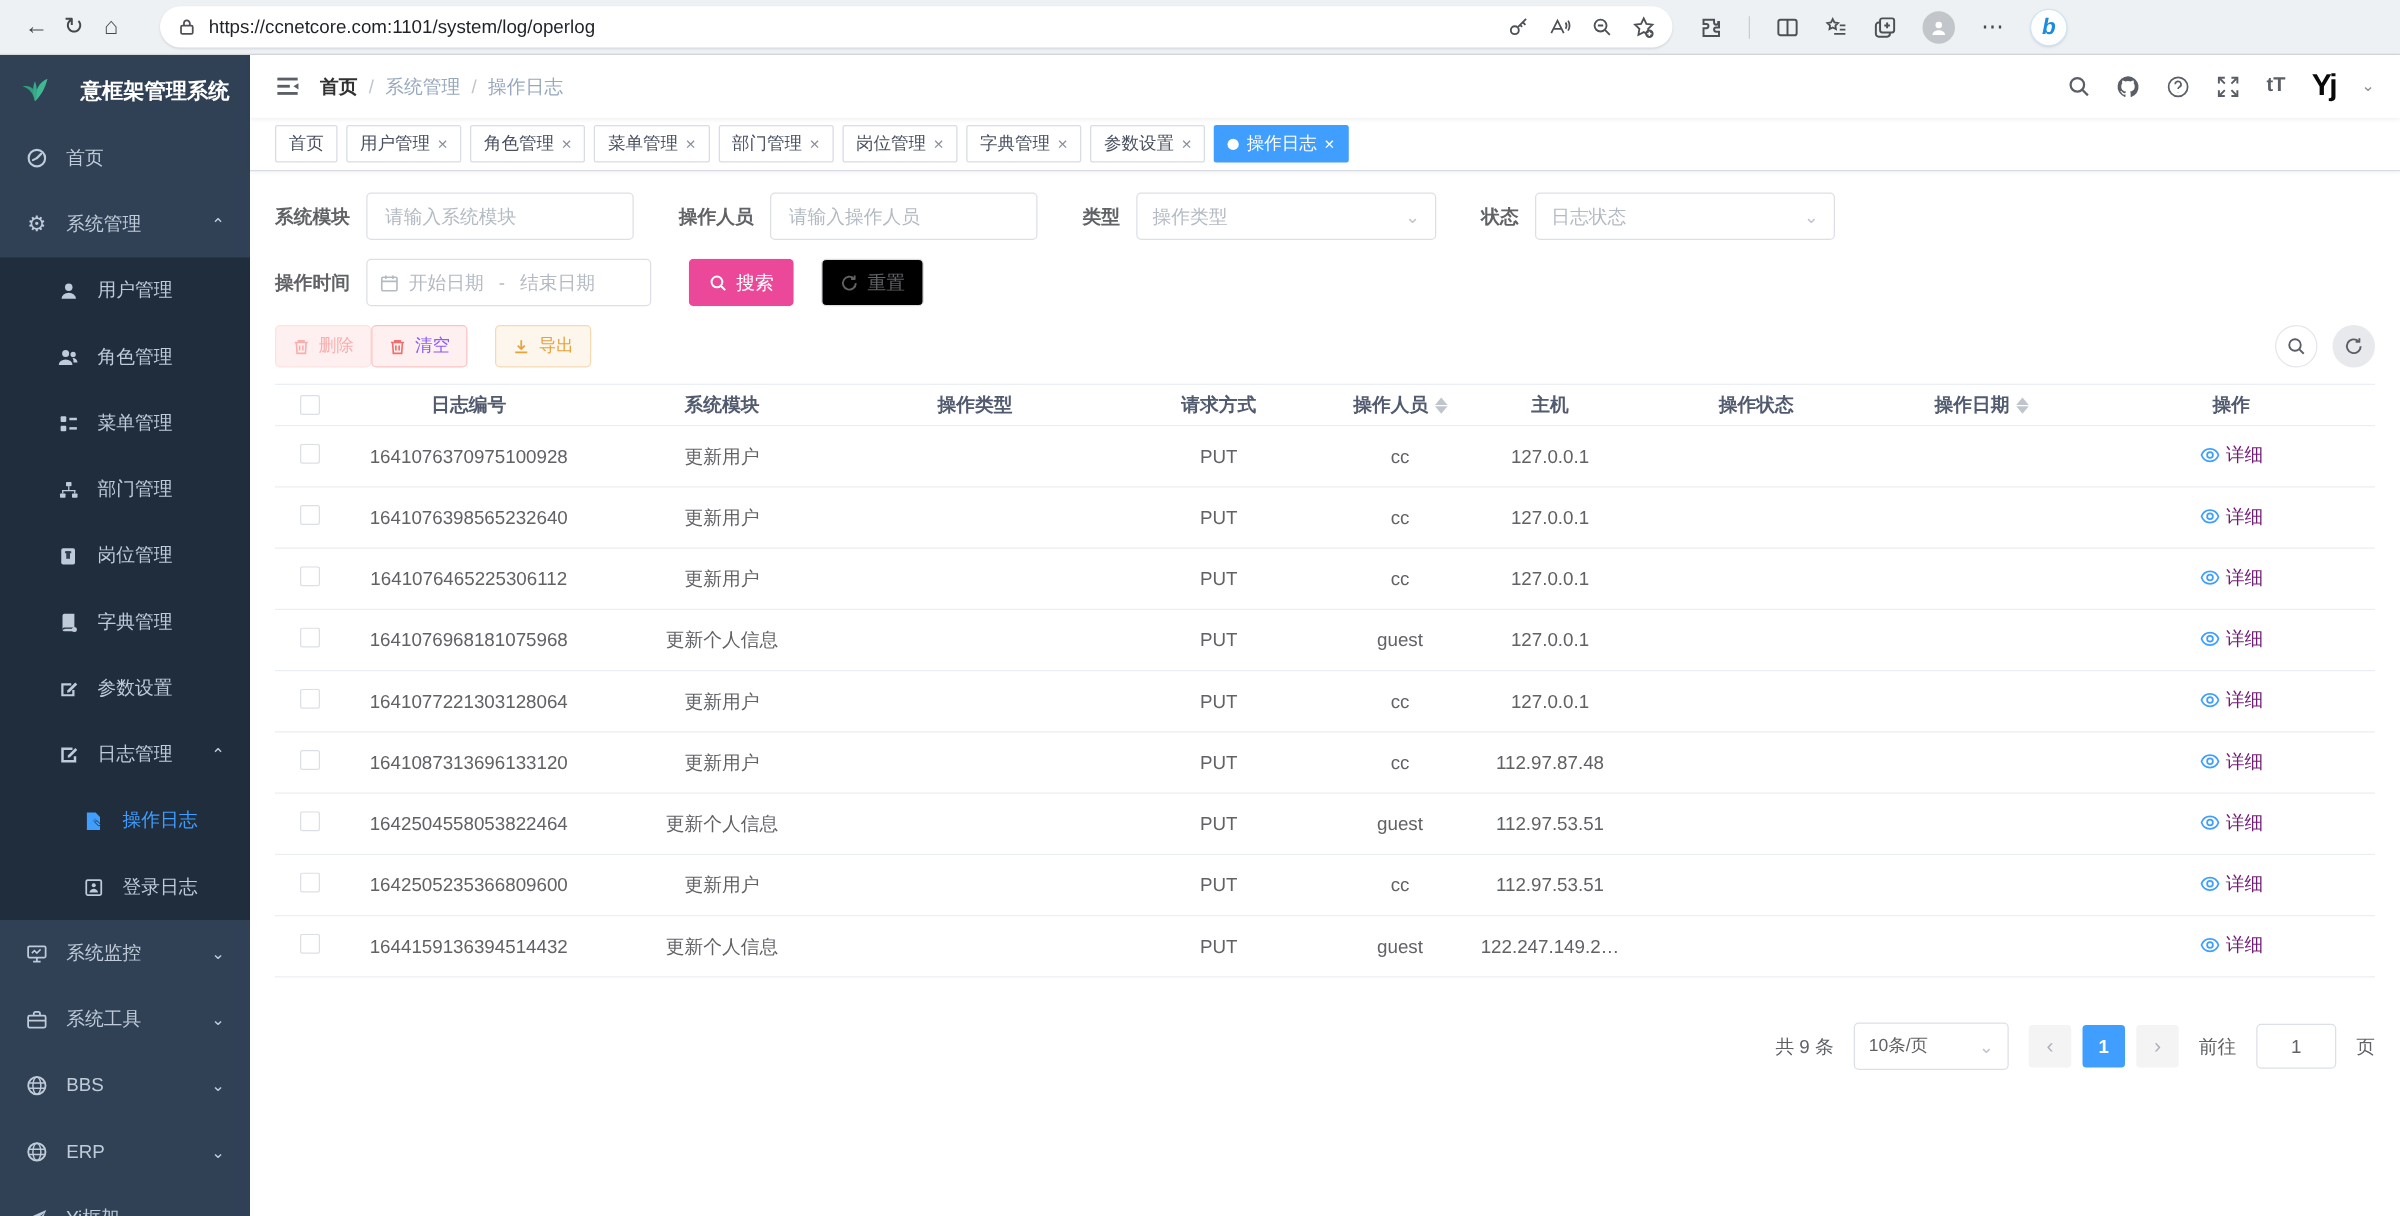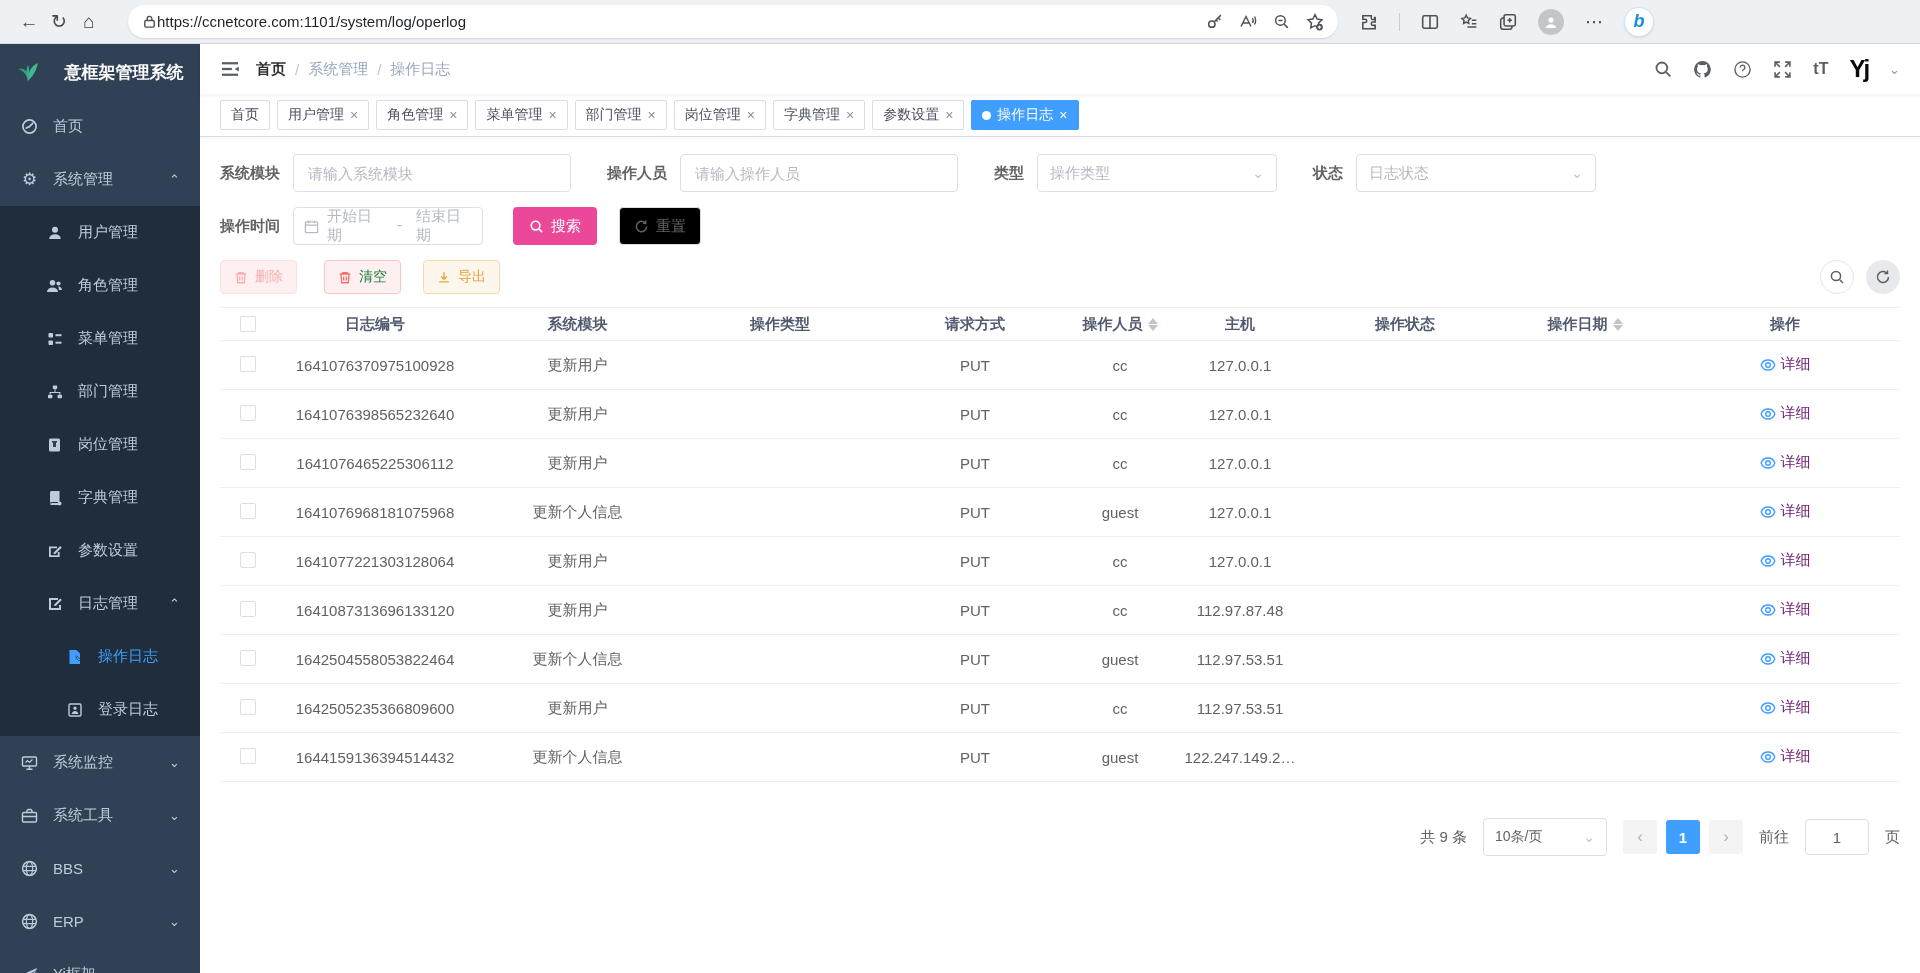--- a/index.html
+++ b/index.html
@@ -6,21 +6,21 @@
   html,body { width:1920px; height:973px; overflow:hidden; background:#fff;
     font-family:"Liberation Sans","DejaVu Sans",sans-serif; }
 
   
   .chrome { height:44px; background:#eef1f4; border-bottom:1px solid #d5d8dc;
     display:flex; align-items:center; padding:0 14px; }
   .chrome .nav-ic { width:30px; text-align:center; font-size:19px; color:#45494d; cursor:pointer; }
   .url-pill { flex:0 0 1210px; height:33px; margin-left:24px; background:#fff; border-radius:17px;
     box-shadow:0 1px 2px rgba(0,0,0,.12); display:flex; align-items:center; padding:0 14px; }
   .url-pill svg { flex-shrink:0; }
-  .url-text { font-size:15px; color:#1f2328; flex:1; white-space:nowrap; overflow:hidden; }
+  .url-text { margin-left:10px; font-size:15px; color:#1f2328; flex:1; white-space:nowrap; overflow:hidden; }
   .pill-ic { margin-left:16px; color:#4d5156; display:flex; align-items:center; }
   .chrome-right { display:flex; align-items:center; margin-left:22px; gap:21px; color:#4d5156; }
   .chrome-right .ci { display:flex; align-items:center; cursor:pointer; }
   .divider-v { width:1px; height:18px; background:#c9ccd0; }
   .avatar-c { width:26px; height:26px; border-radius:50%; background:#c2c6ca; display:grid; place-items:center; }
   .more-dots { font-size:18px; letter-spacing:1px; color:#45494d; }
   .bing { width:28px; height:28px; border-radius:50%; background:#fff;
     box-shadow:0 0 0 1px #d0e4f7,0 1px 3px rgba(0,0,0,.2); display:grid; place-items:center;
     color:#1a8de0; font-weight:800; font-style:italic; font-size:18px; }
 
@@ -65,35 +65,35 @@
   .tab.active .x { color:#fff; }
   .tab .dot { width:9px; height:9px; border-radius:50%; background:#fff; }
 
   
   .content { flex:1; padding:17px 20px 0; }
   .filter-row { display:flex; align-items:center; margin-bottom:15px; }
   .f-group { display:flex; align-items:center; margin-right:36px; }
   .f-label { font-size:15px; font-weight:700; color:#606266; margin-right:13px; white-space:nowrap; }
   .f-input, .f-select, .f-date { height:38px; border:1px solid #dcdfe6; border-radius:4px;
     font-size:15px; color:#606266; background:#fff; }
-  .f-input { width:278px; padding:0 14px; outline:none; }
+  .f-input { width:214px; padding:0 14px; outline:none; }
   .f-input::placeholder { color:#b4bac3; }
   .f-select { width:240px; display:flex; align-items:center; justify-content:space-between;
     padding:0 12px; color:#b4bac3; cursor:pointer; }
   .f-select .caret { color:#c0c4cc; font-size:14px; }
-  .f-date { width:190px; display:flex; align-items:center; padding:0 10px; gap:8px; color:#b4bac3; cursor:pointer;font-family:Liberation Mono, monospace; }
+  .f-date { width:228px; display:flex; align-items:center; padding:0 10px; gap:8px; color:#b4bac3; cursor:pointer; }
   .btn { display:inline-flex; align-items:center; justify-content:center; gap:7px; border-radius:4px;
     font-size:15px; cursor:pointer; border:1px solid transparent; white-space:nowrap; }
   .btn-search { height:38px; padding:0 15px; background:#ec4899; color:#fff; margin-left:30px; }
   .btn-reset { height:38px; padding:0 14px; background:#000000; border-color:#dcdfe6; color:#606266; margin-left:22px; }
 
   .toolbar { display:flex; align-items:center; margin-bottom:13px; }
   .btn-sm { height:34px; padding:0 13px; font-size:14px; }
   .btn-delete { background:#fef0f0; border-color:#fde2e2; color:#f9aeae; cursor:not-allowed; }
-  .btn-clear { background:#fef0f0; border-color:#fbc4c4; color:#15803d; margin-left:27px; }
+  .btn-clear { background:#fef0f0; border-color:#fbc4c4; color:#8b5cf6; }
   .btn-export { background:#fdf6ec; border-color:#f5dab1; color:#e6a23c; margin-left:22px; }
   .tool-circles { margin-left:auto; display:flex; gap:12px; align-items:center; }
   .circle { width:34px; height:34px; border-radius:50%; display:grid; place-items:center; cursor:pointer; }
   .circle.c-search { background:#fff; border:1px solid #e3e6ea; color:#5a5e66; }
   .circle.c-refresh { background:#e7e9ec; color:#5a5e66; }
 
   
   .table { border-top:1px solid #ebeef5; }
   .thead, .tr { display:grid;
     grid-template-columns:55px 200px 205px 200px 190px 100px 140px 190px 170px minmax(0,1fr);

